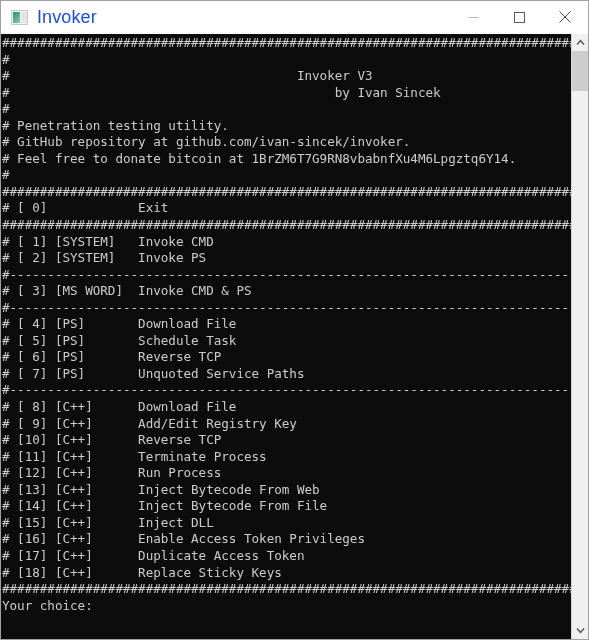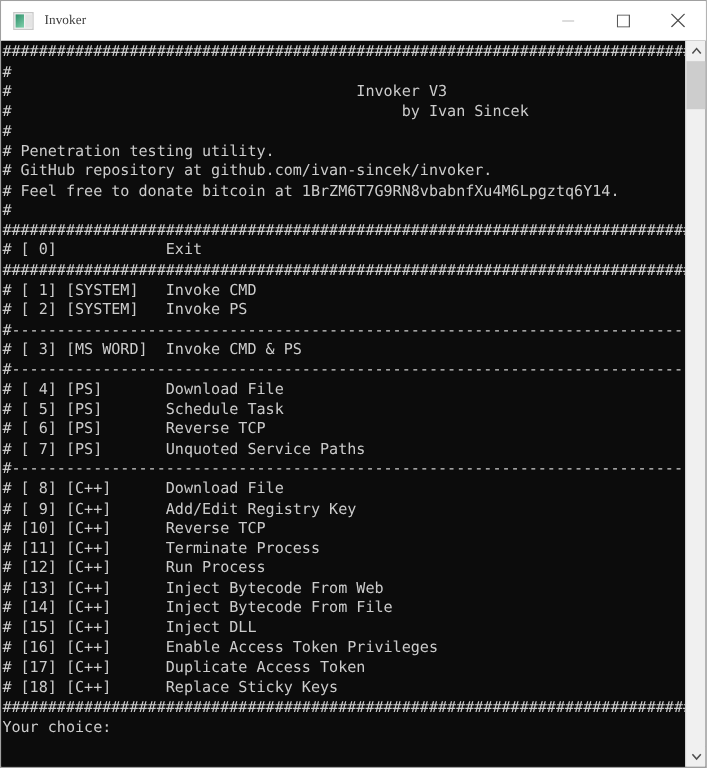--- a/index.html
+++ b/index.html
@@ -65,23 +65,23 @@
   .app-icon::after {
     content: "";
     position: absolute;
     left: 9px;
     top: 1px;
     width: 6px;
     height: 11px;
     background: #e4e4e4;
   }
   .title-text {
-    font-size: 11px;
-    color: #404040;
-    font-family: Liberation Serif, serif;
+    font-size: 18px;
+    color: #1d4ed8;
+    font-family: Liberation Sans, sans-serif;
     letter-spacing: 0.1px;
     white-space: nowrap;
   }
   .win-controls {
     display: flex;
     flex: 0 0 auto;
   }
   .win-btn {
     width: 46px;
     display: flex;

